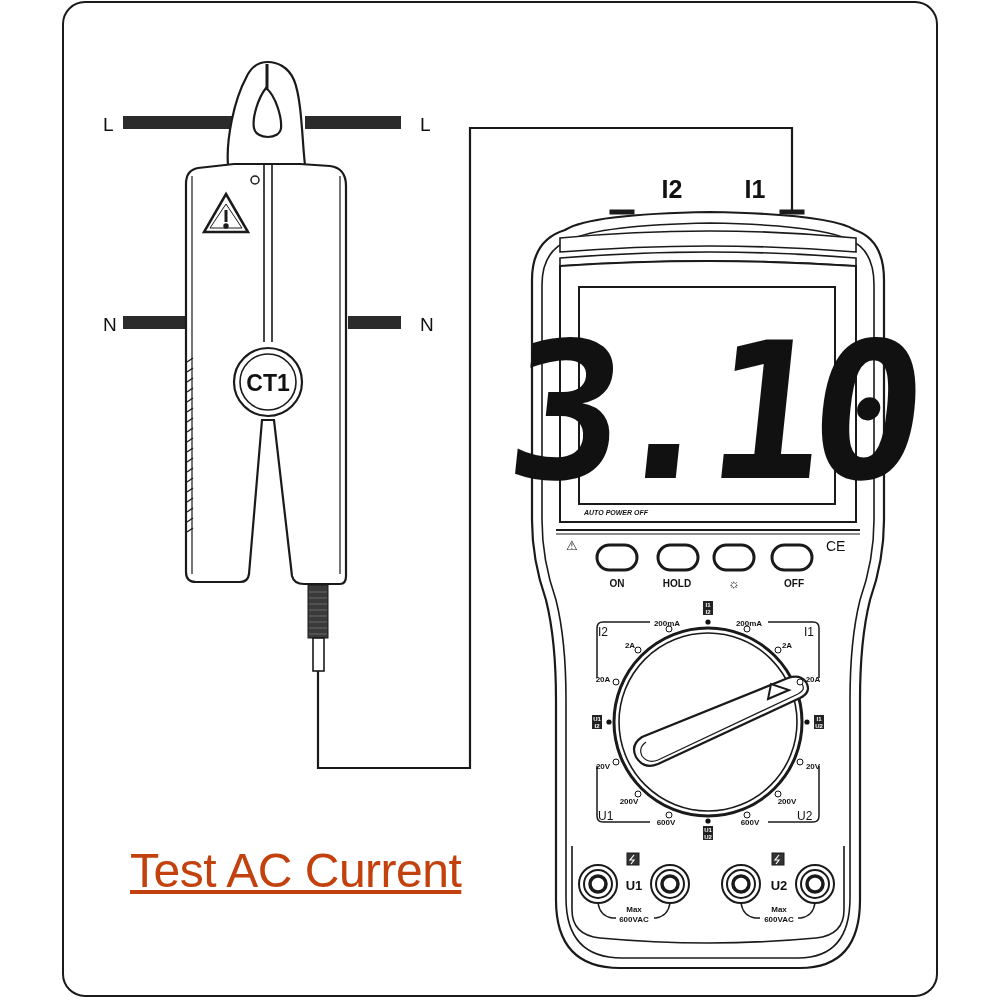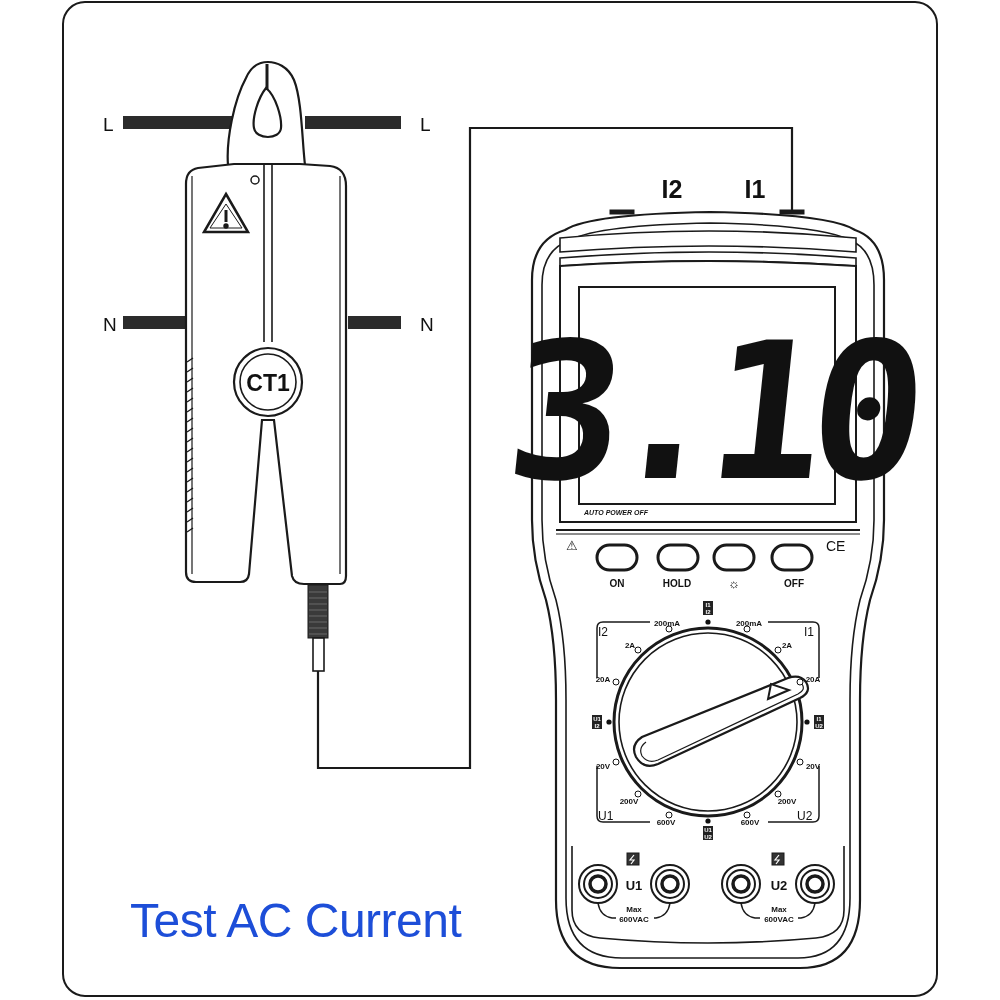--- a/index.html
+++ b/index.html
@@ -1,20 +1,20 @@
 <!DOCTYPE html>
 <html><head>
 <meta charset="utf-8">
 <style>
   html, body { margin: 0; padding: 0; background: #ffffff; }
   body { width: 1000px; height: 1000px; position: relative; overflow: hidden; font-family: "Liberation Sans", sans-serif; }
   svg { position: absolute; left: 0; top: 0; }
   .lbl { font-family: "Liberation Sans", sans-serif; fill: #111; }
   .b { font-weight: bold; }
-  .title-text { position: absolute; left: 130px; top: 893px; font-size: 48px; color: #1d4ed8; font-family: "Liberation Sans", sans-serif; letter-spacing: -0.5px; }
+  .title-text { position: absolute; left: 130px; top: 843px; font-size: 48px; color: #c2410c; font-family: "Liberation Sans", sans-serif; letter-spacing: -0.5px; text-decoration: underline; }
 </style>
 </head>
 <body>
 
 <svg width="1000" height="1000" viewBox="0 0 1000 1000">
 
   <rect x="63" y="2" width="874" height="994" rx="22" ry="22" fill="#fff" stroke="#1a1a1a" stroke-width="2"></rect>
 
   <g>
     <rect x="123" y="116" width="110" height="13" fill="#2b2b2b"></rect>

